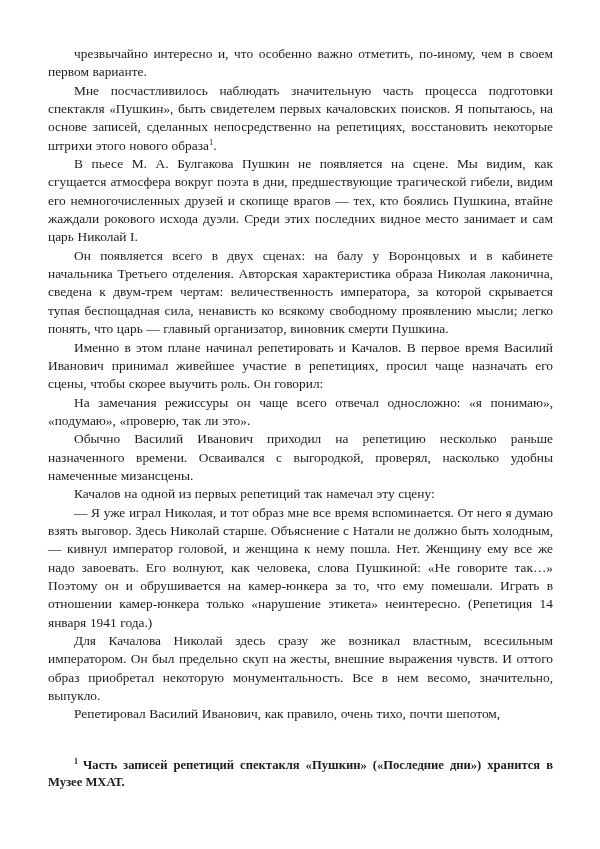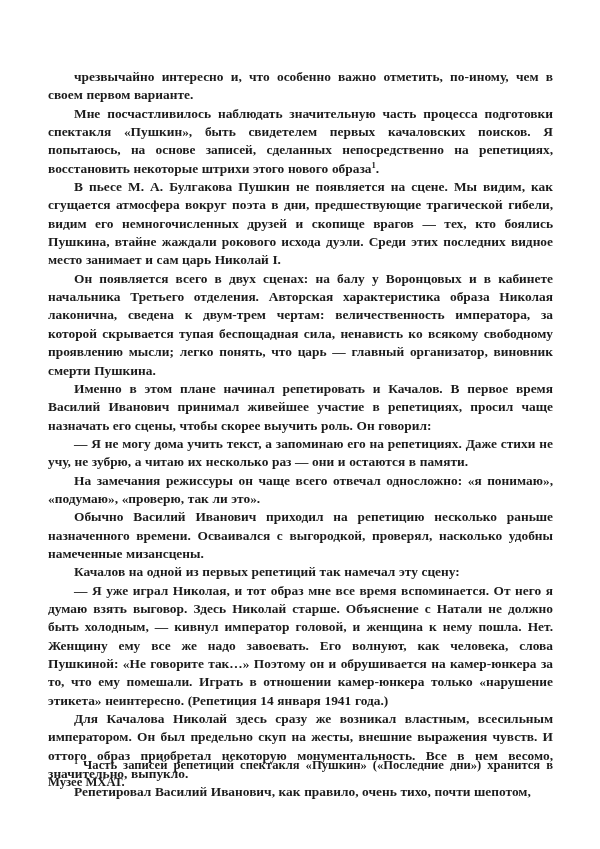--- a/index.html
+++ b/index.html
@@ -18,23 +18,22 @@
   .page {
     position: relative;
     width: 600px;
     height: 849px;
     background: #ffffff;
     box-sizing: border-box;
   }
   .text-column {
     position: absolute;
     left: 48px;
-    top: 68px;
+    top: 45px;
     width: 505px;
-    font-weight: bold;
   }
   .para {
     margin: 0;
     font-size: 13.4px;
     line-height: 18.35px;
     text-align: justify;
     text-indent: 26px;
     text-justify: inter-word;
     hyphens: none;
     word-spacing: 0.02em;
@@ -75,21 +74,20 @@
     <p class="para"><span>чрезвычайно интересно и, что особенно важно отметить, по-иному, чем в своем первом варианте.</span></p>
 
     <p class="para"><span>Мне посчастливилось наблюдать значительную часть процесса подготовки спектакля «Пушкин», быть свидетелем первых качаловских поисков. Я попытаюсь, на основе записей, сделанных непосредственно на репетициях, восстановить некоторые штрихи этого нового образа</span><sup class="fn-ref">1</sup><span>.</span></p>
 
     <p class="para"><span>В пьесе М. А. Булгакова Пушкин не появляется на сцене. Мы видим, как сгущается атмосфера вокруг поэта в дни, предшествующие трагической гибели, видим его немногочисленных друзей и скопище врагов — тех, кто боялись Пушкина, втайне жаждали рокового исхода дуэли. Среди этих последних видное место занимает и сам царь Николай I.</span></p>
 
     <p class="para"><span>Он появляется всего в двух сценах: на балу у Воронцовых и в кабинете начальника Третьего отделения. Авторская характеристика образа Николая лаконична, сведена к двум-трем чертам: величественность императора, за которой скрывается тупая беспощадная сила, ненависть ко всякому свободному проявлению мысли; легко понять, что царь — главный организатор, виновник смерти Пушкина.</span></p>
 
     <p class="para"><span>Именно в этом плане начинал репетировать и Качалов. В первое время Василий Иванович принимал живейшее участие в репетициях, просил чаще назначать его сцены, чтобы скорее выучить роль. Он говорил:</span></p>
 
-    <p class="para"><span>— Я не могу дома учить текст, а запоминаю его на репетициях. Даже стихи не учу, не зубрю, а читаю их несколько раз — они и остаются в памяти.</span></p>
 
     <p class="para"><span>На замечания режиссуры он чаще всего отвечал односложно: «я понимаю», «подумаю», «проверю, так ли это».</span></p>
 
     <p class="para"><span>Обычно Василий Иванович приходил на репетицию несколько раньше назначенного времени. Осваивался с выгородкой, проверял, насколько удобны намеченные мизансцены.</span></p>
 
 
     <p class="para"><span>Качалов на одной из первых репетиций так намечал эту сцену:</span></p>
 
     <p class="para"><span>— Я уже играл Николая, и тот образ мне все время вспоминается. От него я думаю взять выговор. Здесь Николай старше. Объяснение с Натали не должно быть холодным, — кивнул император головой, и женщина к нему пошла. Нет. Женщину ему все же надо завоевать. Его волнуют, как человека, слова Пушкиной: «Не говорите так…» Поэтому он и обрушивается на камер-юнкера за то, что ему помешали. Играть в отношении камер-юнкера только «нарушение этикета» неинтересно. (Репетиция 14 января 1941 года.)</span></p>
 

